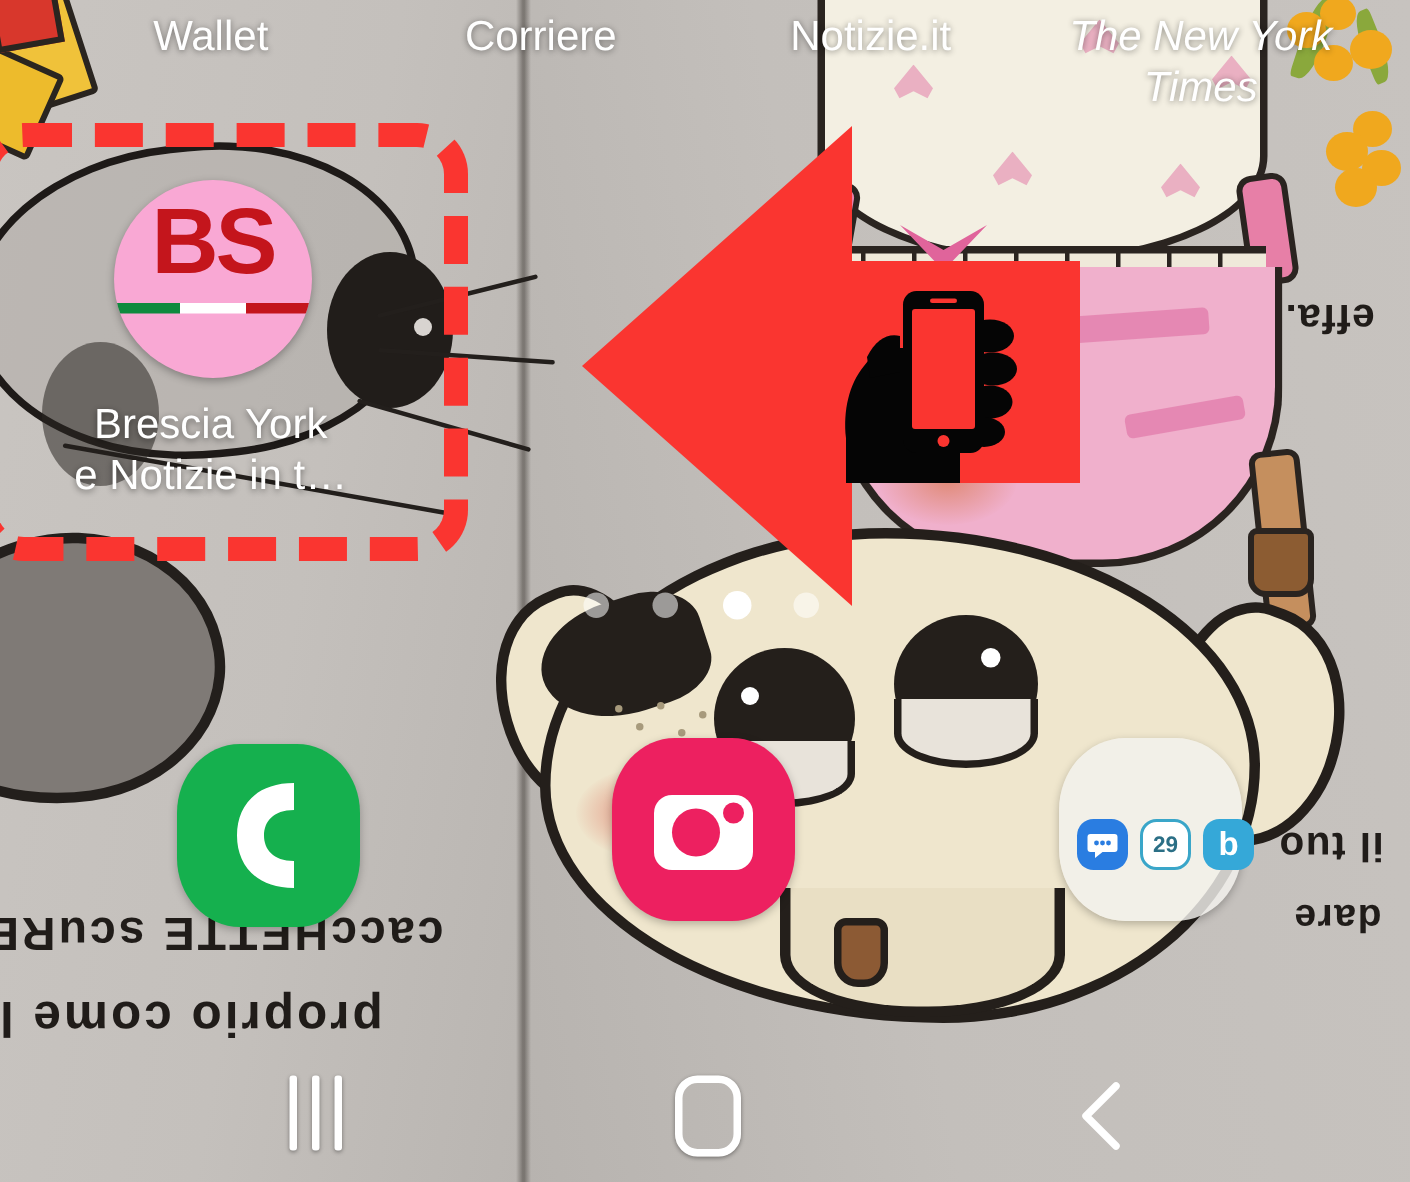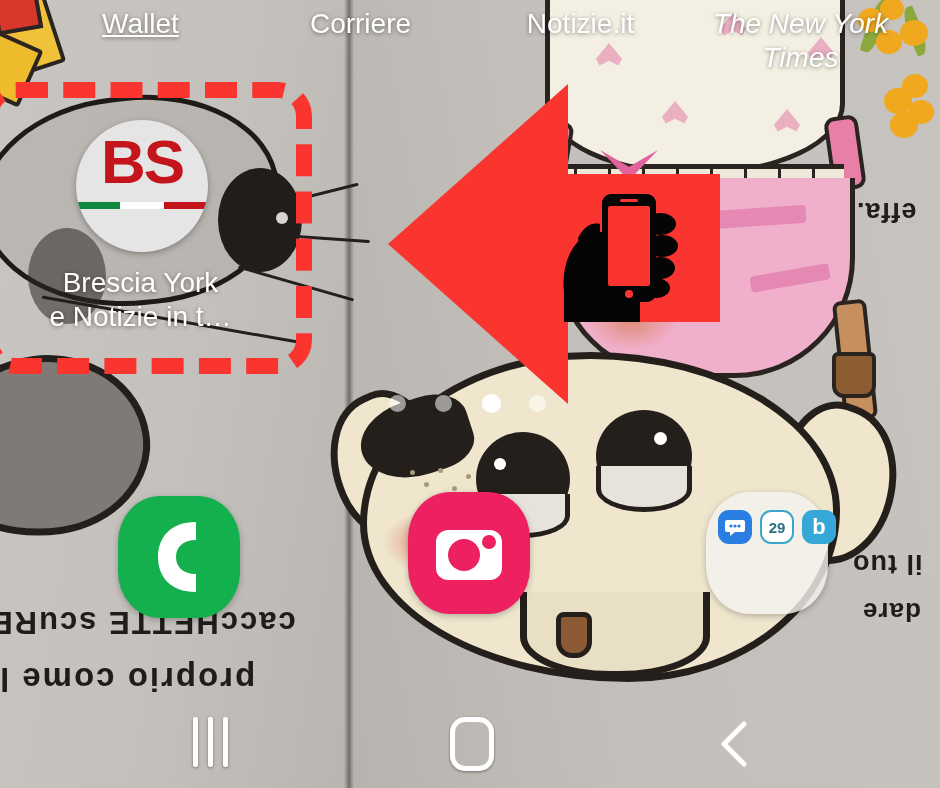--- a/index.html
+++ b/index.html
@@ -178,21 +178,21 @@
 
   .app-label {
     position:absolute; color:#ffffff; font-size:28px; line-height:34px;
     text-align:center; text-shadow:0 1px 4px rgba(0,0,0,.45);
     font-family:"Liberation Sans", sans-serif;
   }
 
   
   .bs-icon {
     position:absolute; left:76px; top:120px; width:132px; height:132px;
-    border-radius:50%; background:#e5e5e5; overflow:hidden;
+    border-radius:50%; background:#f9a8d4; overflow:hidden;
     box-shadow:0 2px 6px rgba(0,0,0,.3);
   }
   .bs-top {
     position:absolute; left:0; top:0; width:100%; height:64%;
     display:flex; align-items:center; justify-content:center;
     color:#c4151c; font-weight:bold; font-size:62px; letter-spacing:-2px;
     font-family:"Liberation Sans", sans-serif; line-height:1;
   }
   .bs-flag { position:absolute; left:0; top:62%; width:100%; height:7px; display:flex; }
   .bs-flag i { flex:1; }
@@ -242,21 +242,21 @@
   }
   #dock-phone { left:118px; top:496px; background:#15b04e; }
   #dock-camera{ left:408px; top:492px; background:#ed2060; }
   #dock-folder{
     left:706px; top:492px; background:rgba(243,241,238,.82);
     border-radius:44px / 48px;
   }
   .folder-mini {
     position:absolute; width:34px; height:34px; border-radius:11px;
     display:flex; align-items:center; justify-content:center;
-    color:#fff; font-weight:bold;
+    color:#fff; font-weight:bold;margin-top:36px;
   }
   #mini-messages { left:12px; top:18px; background:#2a7de1; }
   #mini-calendar { left:54px; top:18px; background:#ffffff; border:2px solid #3aa6c9; }
   #mini-browser  { left:96px; top:18px; background:#35a8d8; }
 
   
   #navbar { position:absolute; left:0; bottom:0; width:940px; height:88px; }
   .nav-btn { position:absolute; top:0; height:88px; display:flex; align-items:center; justify-content:center; }
   #nav-recents { left:150px; width:120px; }
   #nav-home    { left:412px; width:120px; }
@@ -355,21 +355,21 @@
 
   <div class="wp-text" id="txt-caccette">caccHETTE scuRE</div>
   <div class="wp-text" id="txt-proprio">proprio come l</div>
   <div class="wp-text" id="txt-effa">effa.</div>
   <div class="wp-text" id="txt-ontuo">il tuo</div>
   <div class="wp-text" id="txt-dare">dare</div>
 </div>
 
 <div id="homescreen">
 
-  <div class="app-label" style="left:23px;  top:7px; width:235px;text-decoration:underline;">Wallet</div>
+  <div class="app-label" style="left:23px;  top:7px; width:235px;">Wallet</div>
   <div class="app-label" style="left:243px; top:7px; width:235px;">Corriere</div>
   <div class="app-label" style="left:463px; top:7px; width:235px;">Notizie.it</div>
   <div class="app-label" style="left:683px; top:7px; width:235px;font-style:italic;">The New York Times</div>
 
   <div class="bs-icon">
     <div class="bs-top">BS</div>
     <div class="bs-flag">
         <i></i>
         <i></i>
         <i></i>

